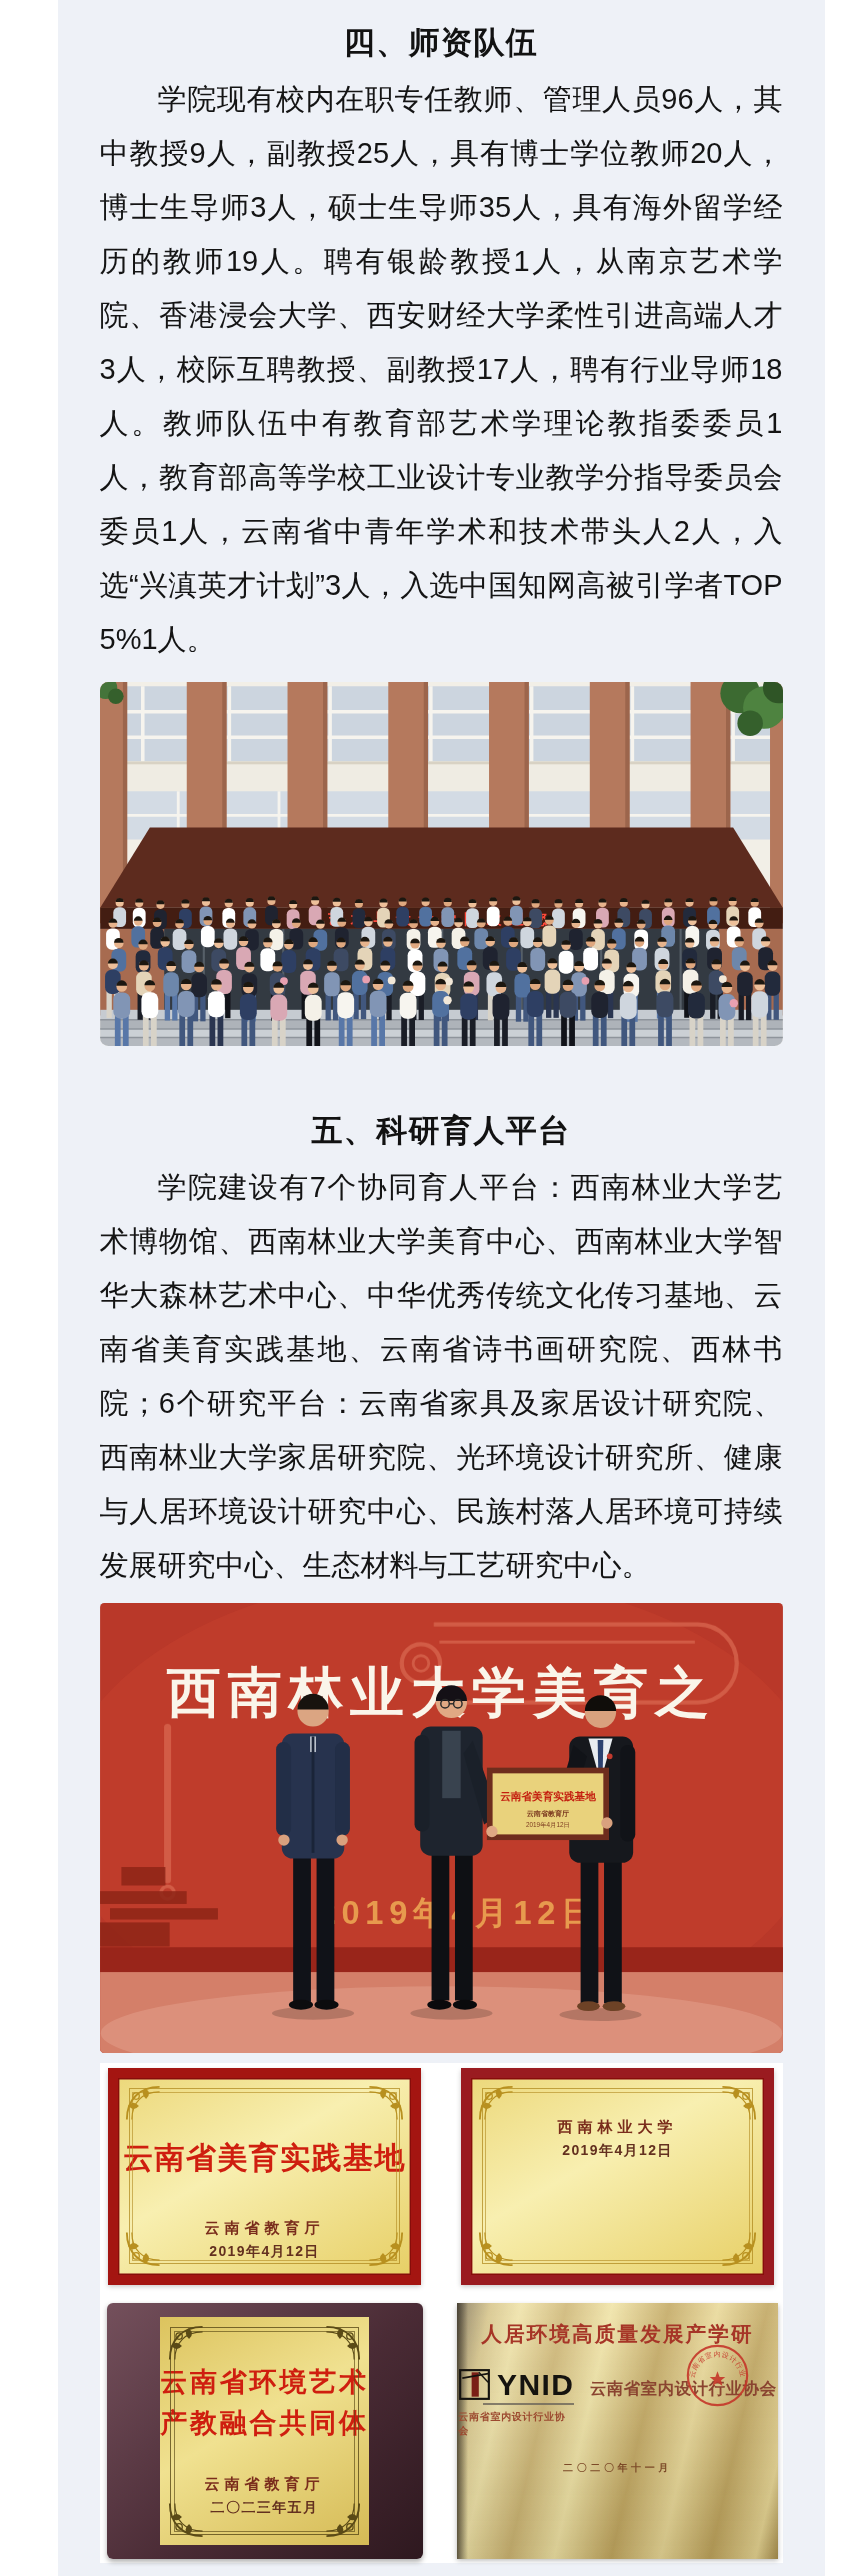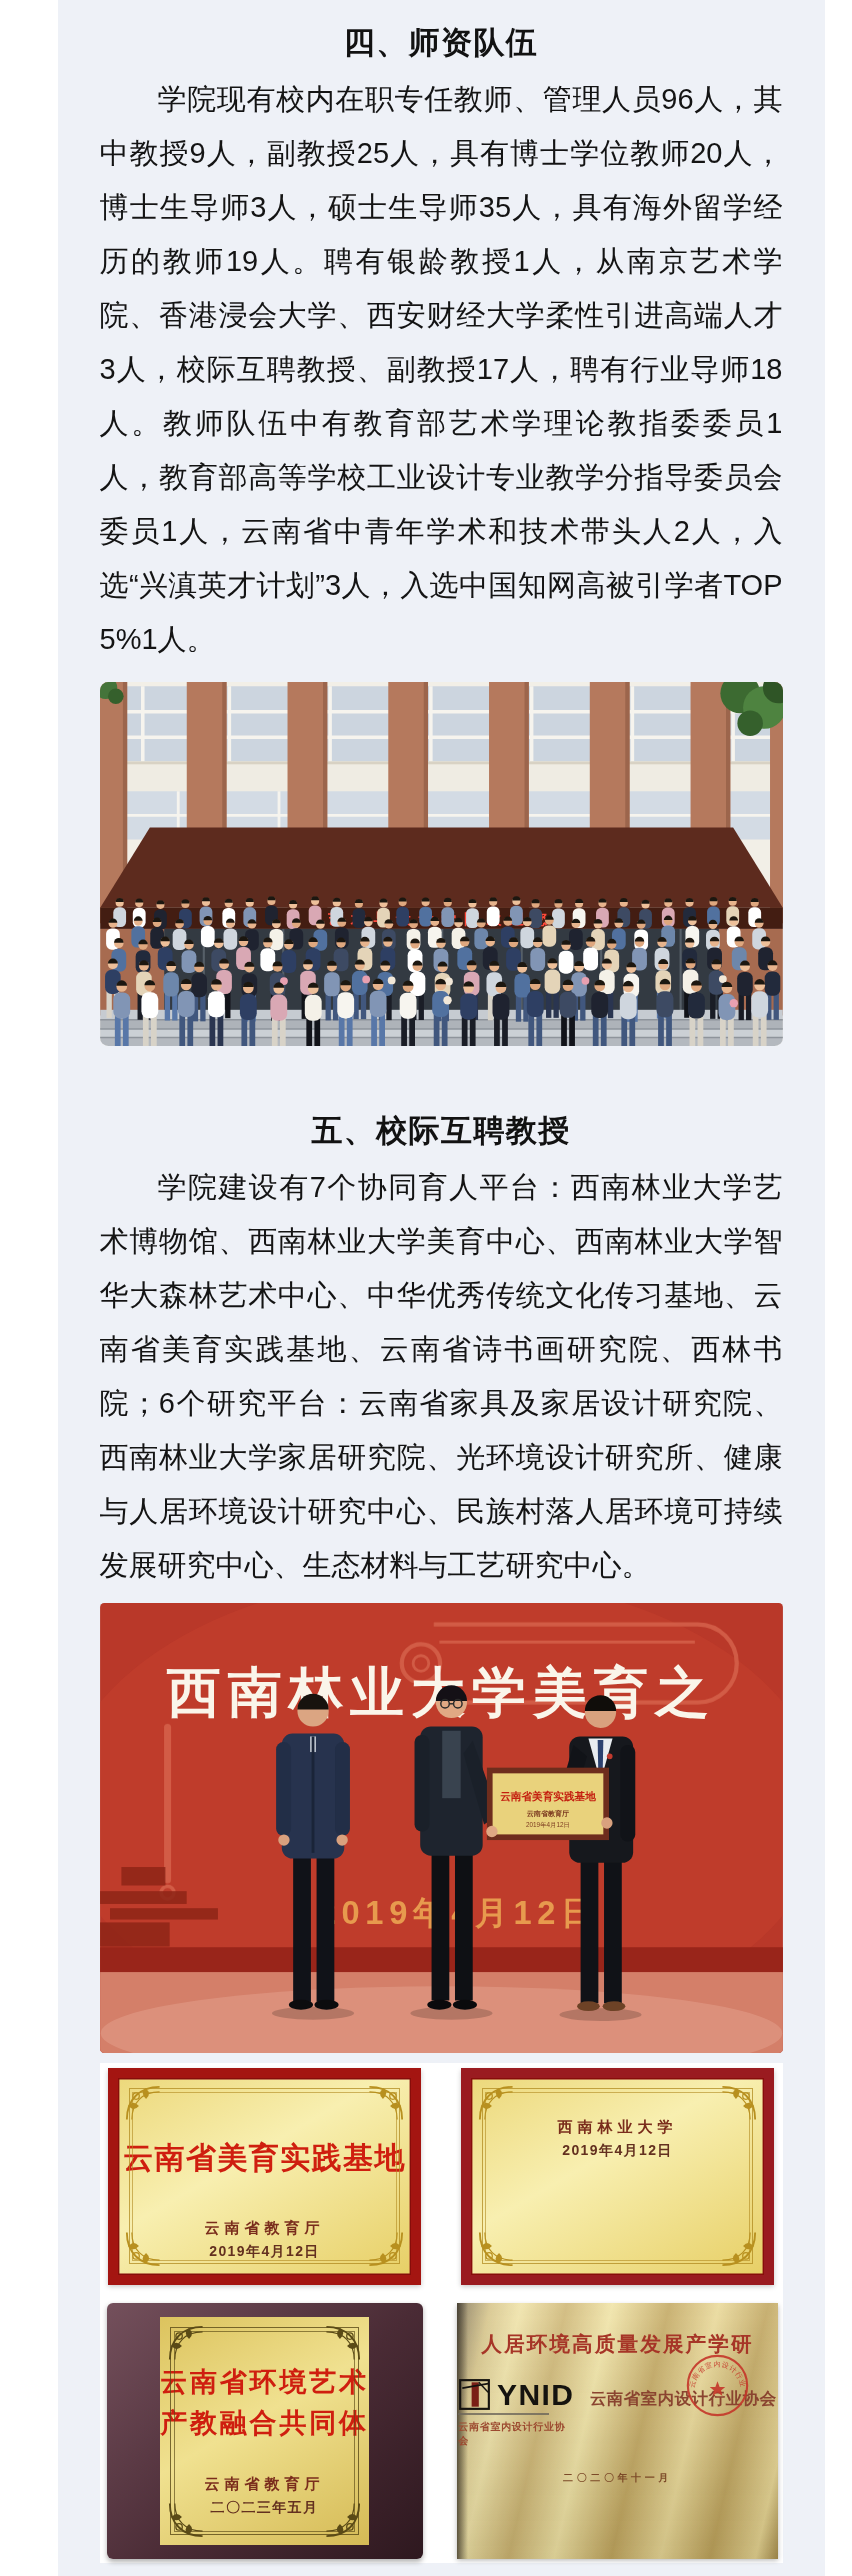--- a/index.html
+++ b/index.html
@@ -36,24 +36,24 @@
   .plq-title.two-line{margin-top:45px;font-size:27px;letter-spacing:2.8px;line-height:41px;text-align:center;}
   .plq-org{margin-top:40px;font-size:15px;font-weight:bold;color:#7a2d1c;letter-spacing:5px;}
   .plq-org.w3{margin-top:31px;}
   .plq-date{margin-top:5px;font-size:14px;font-weight:bold;color:#63301f;letter-spacing:1.4px;}
   
   .gold-metal{margin:0 4.3px;background:
       linear-gradient(180deg,rgba(255,255,255,.14),rgba(0,0,0,.10)),
       linear-gradient(103deg,#746a55 0%,#9c8d66 3%,#d6c488 9%,#efe2a6 17%,#cdb572 29%,#f0e3a4 41%,#c2a75f 56%,#e9d896 69%,#bfa45c 82%,#e6d491 94%,#a98f4e 100%);
       box-shadow:0 2.1px 5px rgba(0,0,0,.28);}
   .gold-metal::before{content:"";position:absolute;left:0;top:0;bottom:0;width:11.4px;background:linear-gradient(90deg,rgba(52,46,34,.75),rgba(52,46,34,0));}
-  .gm-t1{margin-top:27px;font-size:20.6px;font-weight:bold;color:#a63527;letter-spacing:2.1px;white-space:nowrap;}
+  .gm-t1{margin-top:17px;font-size:20.6px;font-weight:bold;color:#a63527;letter-spacing:2.1px;white-space:nowrap;}
   .gm-t2{margin-top:8.5px;font-size:38px;font-weight:bold;color:#b23a28;letter-spacing:8.5px;white-space:nowrap;}
   .gm-logo-row{margin-top:20px;display:flex;align-items:flex-start;justify-content:center;gap:15.6px;position:relative;width:92%;}
-  .ynid-col{display:flex;flex-direction:column;align-items:flex-start;}
+  .ynid-col{display:flex;flex-direction:column;align-items:flex-end;}
   .ynid-top{display:flex;align-items:center;gap:5.7px;}
   .ynid-word{font-size:30px;font-weight:bold;color:#15130f;letter-spacing:1.4px;line-height:33px;}
   .ynid-tagline{width:91px;height:2.1px;background:#6b655a;margin-top:1.4px;opacity:.8;}
   .ynid-caption{margin-top:5px;font-size:10px;font-weight:bold;color:#9c4a30;letter-spacing:0.7px;}
   .assoc-wrap{position:relative;margin-top:10px;}
   .assoc-text{font-size:16.3px;font-weight:bold;color:#8a4430;letter-spacing:0.7px;white-space:nowrap;}
   .seal{position:absolute;right:15.6px;top:-25.6px;opacity:.9;}
   .gm-date{margin-top:23px;font-size:10px;font-weight:bold;color:#7c4a28;letter-spacing:3.6px;}
 </style>
 </head>
@@ -644,21 +644,21 @@
               <circle cx="892.9485985946656" cy="452.60927315711973" r="5.94" fill="#e8a0b0"></circle>
               <rect x="919.7024710464477" y="468.39468398094175" width="8.100000000000001" height="48.56" fill="#d8d3c8"></rect>
               <rect x="931.0424710464478" y="468.39468398094175" width="8.100000000000001" height="48.56" fill="#d8d3c8"></rect>
               <rect x="917.5424710464478" y="435.9946839809418" width="23.76" height="36.72" rx="9.72" fill="#cfd6de"></rect>
               <circle cx="929.4224710464478" cy="427.3546839809418" r="7.5600000000000005" fill="#eec09a"></circle>
               <path d="M921.8624710464478,426.27468398094175 a7.5600000000000005,7.5600000000000005 0 0 1 15.120000000000001,0 z" fill="#1c1710"></path>
             </g>
         </svg>
       </figure>
 
-      <h2 class="sec sec2">五、校际互聘教授</h2>
+      <h2 class="sec sec2">五、科研育人平台</h2>
       <p class="para">学院建设有7个协同育人平台：西南林业大学艺术博物馆、西南林业大学美育中心、西南林业大学智华大森林艺术中心、中华优秀传统文化传习基地、云南省美育实践基地、云南省诗书画研究院、西林书院；6个研究平台：云南省家具及家居设计研究院、西南林业大学家居研究院、光环境设计研究所、健康与人居环境设计研究中心、民族村落人居环境可持续发展研究中心、生态材料与工艺研究中心。</p>
 
       <figure class="photo photo2">
         <svg width="683" height="450" viewBox="0 0 962 634">
           <rect x="0" y="0" width="962" height="634" fill="#b93829"></rect>
           <ellipse cx="481" cy="290" rx="540" ry="330" fill="#c5402e" opacity="0.55"></ellipse>
 
           <g stroke="#d4604a" fill="none" opacity="0.9">
             <path d="M470,30 h372 a54,54 0 0 1 0,110 h-372" stroke-width="6"></path>
             <path d="M478,55 h360" stroke-width="4"></path>

